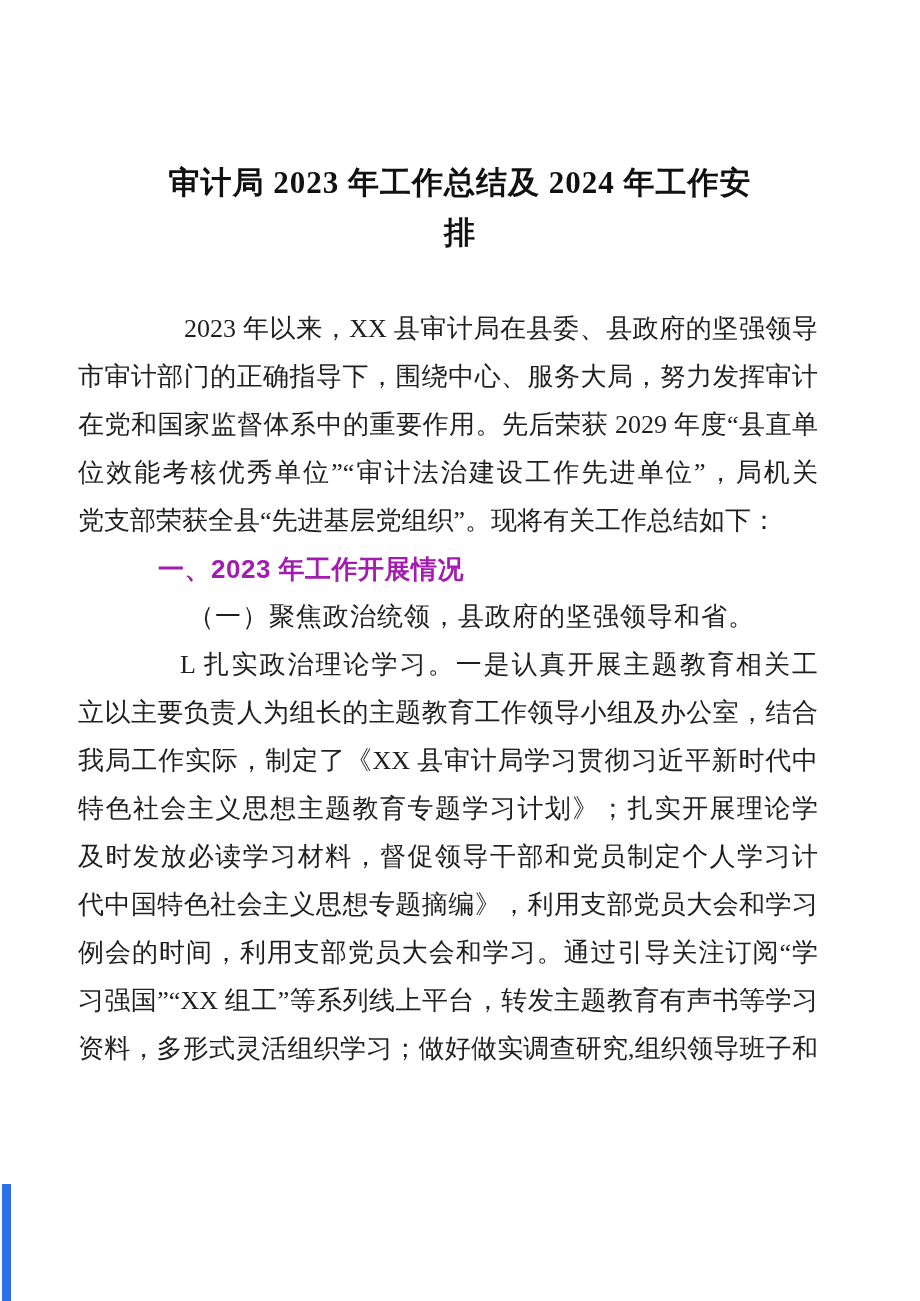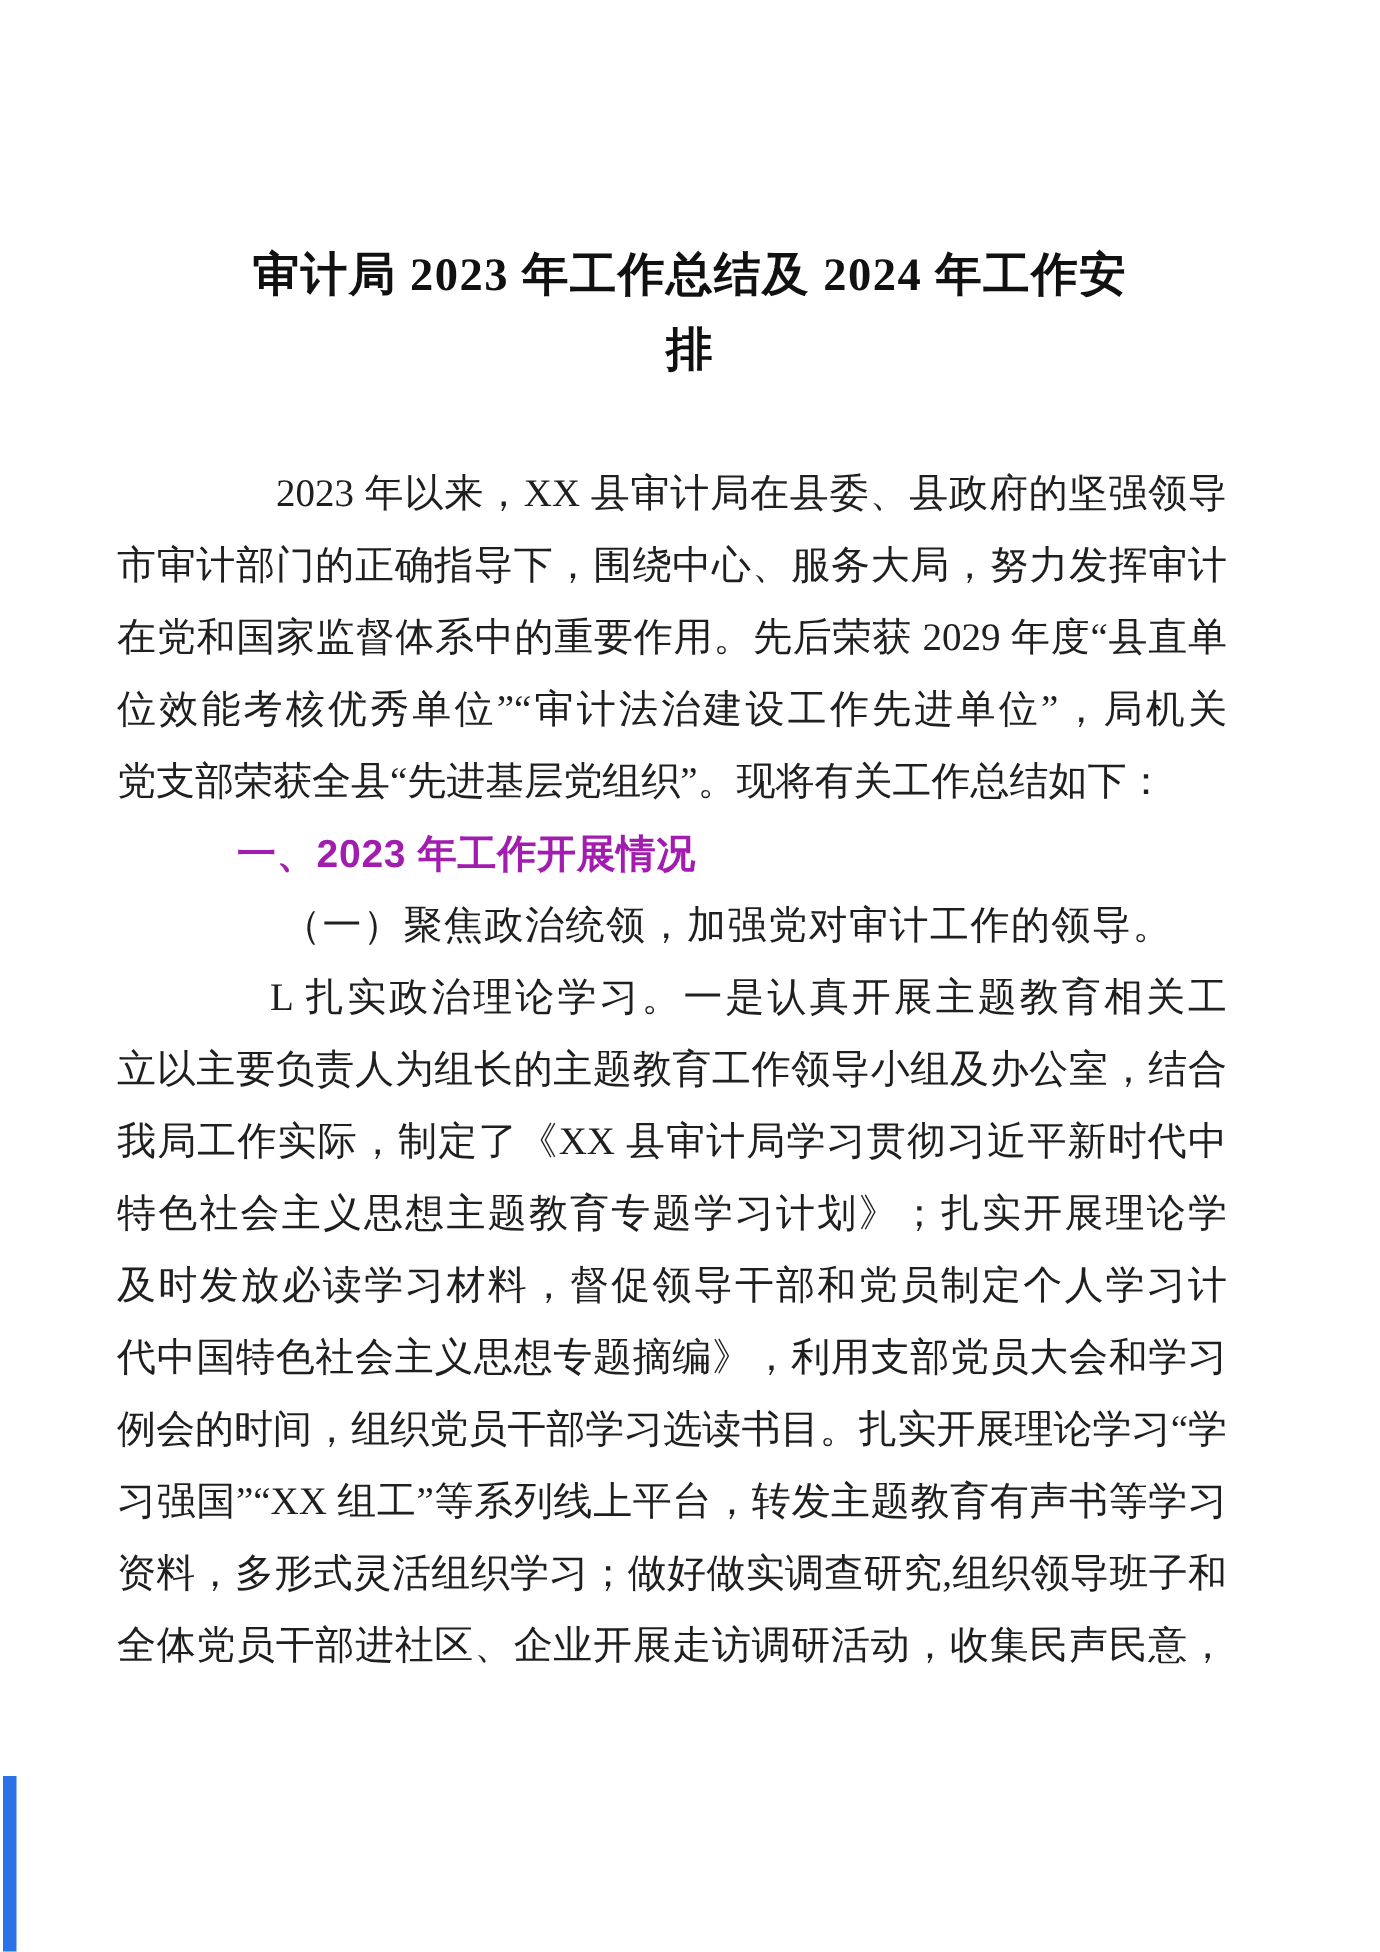--- a/index.html
+++ b/index.html
@@ -90,31 +90,30 @@
     <div class="para p1 natural-last">
         <div class="line first-line">2023 年以来，XX 县审计局在县委、县政府的坚强领导和省</div>
         <div class="line">市审计部门的正确指导下，围绕中心、服务大局，努力发挥审计</div>
         <div class="line">在党和国家监督体系中的重要作用。先后荣获 2029 年度“县直单</div>
         <div class="line">位效能考核优秀单位”“审计法治建设工作先进单位”，局机关</div>
         <div class="line last-line">党支部荣获全县“先进基层党组织”。现将有关工作总结如下：</div>
       </div>
 
     <div class="hline heading-1">一、2023 年工作开展情况</div>
 
-    <div class="hline heading-2">（一）聚焦政治统领，加强党对审计工作的领导。</div>
+    <div class="hline heading-2">（一）聚焦政治统领，县政府的坚强领导和省。</div>
 
     <div class="para p2">
         <div class="line first-line">L 扎实政治理论学习。一是认真开展主题教育相关工作，成</div>
         <div class="line">立以主要负责人为组长的主题教育工作领导小组及办公室，结合</div>
         <div class="line">我局工作实际，制定了《XX 县审计局学习贯彻习近平新时代中国</div>
         <div class="line">特色社会主义思想主题教育专题学习计划》；扎实开展理论学习，</div>
         <div class="line">及时发放必读学习材料，督促领导干部和党员制定个人学习计划，</div>
         <div class="line">代中国特色社会主义思想专题摘编》，利用支部党员大会和学习</div>
-        <div class="line">例会的时间，组织党员干部学习选读书目。扎实开展理论学习“学</div>
+        <div class="line">例会的时间，利用支部党员大会和学习。通过引导关注订阅“学</div>
         <div class="line">习强国”“XX 组工”等系列线上平台，转发主题教育有声书等学习</div>
         <div class="line">资料，多形式灵活组织学习；做好做实调查研究,组织领导班子和</div>
-        <div class="line last-line">全体党员干部进社区、企业开展走访调研活动，收集民声民意，</div>
       </div>
   </div>
 
   <div class="scrollbar-thumb"></div>
 
 </div>
 
 </body></html>

